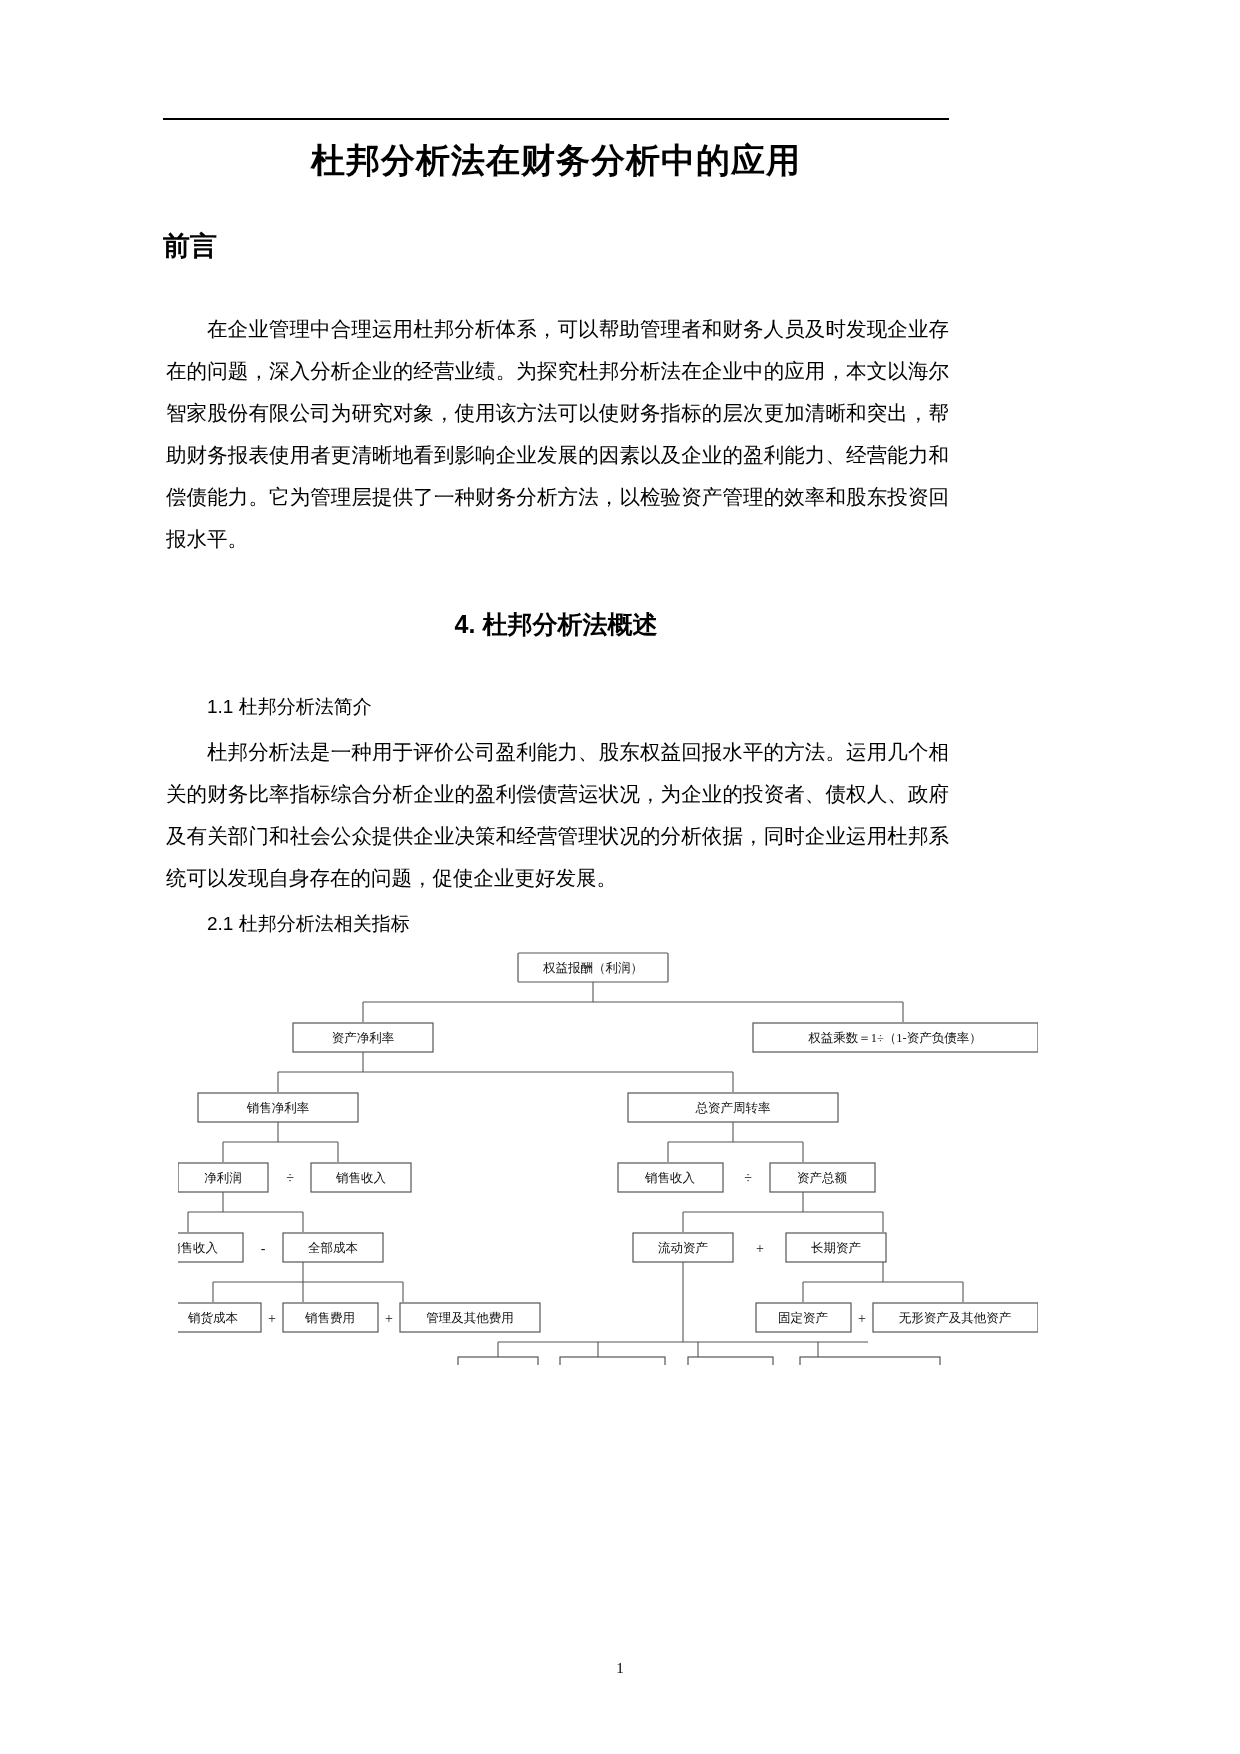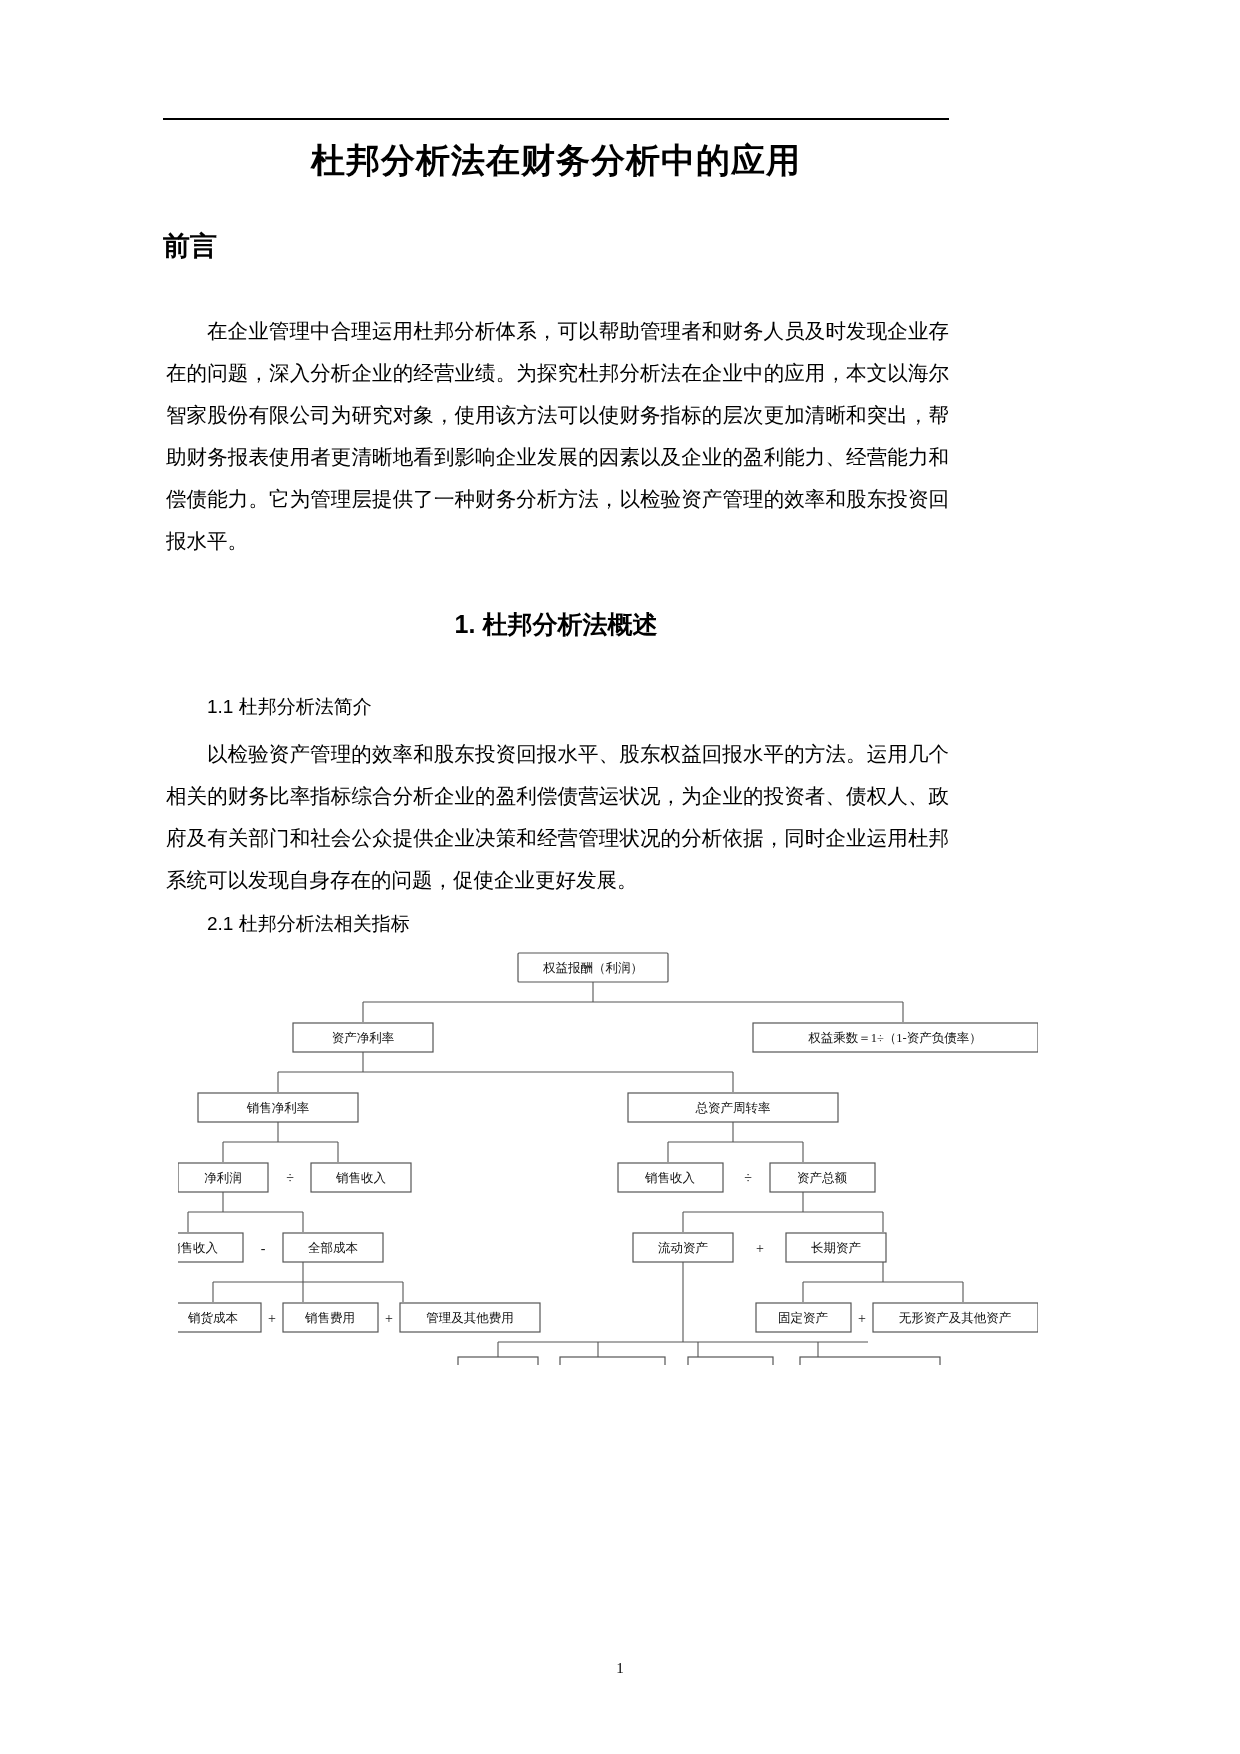--- a/index.html
+++ b/index.html
@@ -30,21 +30,21 @@
     font-family:"Liberation Sans","DejaVu Sans",sans-serif;
   }
 
   .body-text {
     position:absolute; left:166px; width:783px;
     font-size:20.5px;
     line-height:42px;
     text-align:justify;
     text-justify:inter-ideograph;
     text-indent:2em;
-    font-family:Liberation Sans, sans-serif;
+    font-family:Liberation Mono, monospace;
   }
   #preface-body { top:310px; }
   #sec11-body { top:733px; }
 
   .h1 {
     position:absolute; left:163px; width:786px;
     text-align:center;
     font-size:25px; font-weight:bold;
     font-family:"Liberation Sans","DejaVu Sans",sans-serif;
   }
@@ -88,25 +88,25 @@
 <div class="page">
 
   <div class="top-rule"></div>
 
   <div class="doc-title">杜邦分析法在财务分析中的应用</div>
 
   <div class="preface-title">前言</div>
 
   <div class="body-text" id="preface-body">在企业管理中合理运用杜邦分析体系，可以帮助管理者和财务人员及时发现企业存在的问题，深入分析企业的经营业绩。为探究杜邦分析法在企业中的应用，本文以海尔智家股份有限公司为研究对象，使用该方法可以使财务指标的层次更加清晰和突出，帮助财务报表使用者更清晰地看到影响企业发展的因素以及企业的盈利能力、经营能力和偿债能力。它为管理层提供了一种财务分析方法，以检验资产管理的效率和股东投资回报水平。</div>
 
-  <div class="h1" id="h1-1">1. 杜邦分析法概述</div>
+  <div class="h1" id="h1-1">4. 杜邦分析法概述</div>
 
   <div class="h2" id="h2-11">1.1 杜邦分析法简介</div>
 
-  <div class="body-text" id="sec11-body">以检验资产管理的效率和股东投资回报水平、股东权益回报水平的方法。运用几个相关的财务比率指标综合分析企业的盈利偿债营运状况，为企业的投资者、债权人、政府及有关部门和社会公众提供企业决策和经营管理状况的分析依据，同时企业运用杜邦系统可以发现自身存在的问题，促使企业更好发展。</div>
+  <div class="body-text" id="sec11-body">杜邦分析法是一种用于评价公司盈利能力、股东权益回报水平的方法。运用几个相关的财务比率指标综合分析企业的盈利偿债营运状况，为企业的投资者、债权人、政府及有关部门和社会公众提供企业决策和经营管理状况的分析依据，同时企业运用杜邦系统可以发现自身存在的问题，促使企业更好发展。</div>
 
   <div class="h2" id="h2-12">2.1 杜邦分析法相关指标</div>
 
   <div class="diagram">
     <svg width="860" height="420" viewBox="0 0 860 420" xmlns="http://www.w3.org/2000/svg">
 
       <path class="dg-line" d="M415,37 L415,57"></path>
       <path class="dg-line" d="M185,57 L725,57"></path>
       <path class="dg-line" d="M185,57 L185,77"></path>
       <path class="dg-line" d="M725,57 L725,77"></path>

